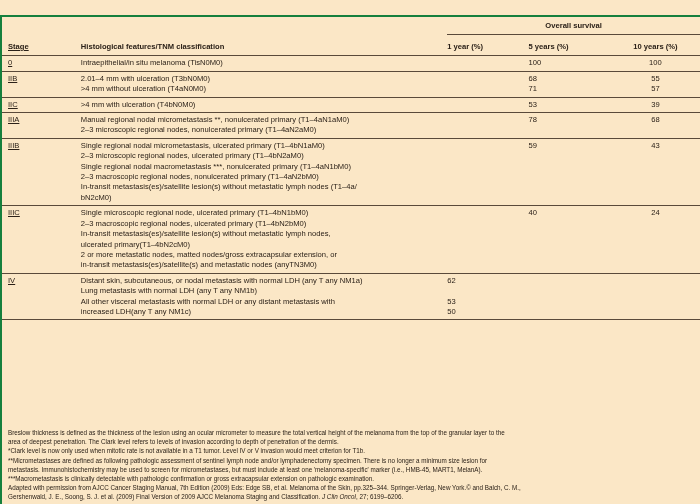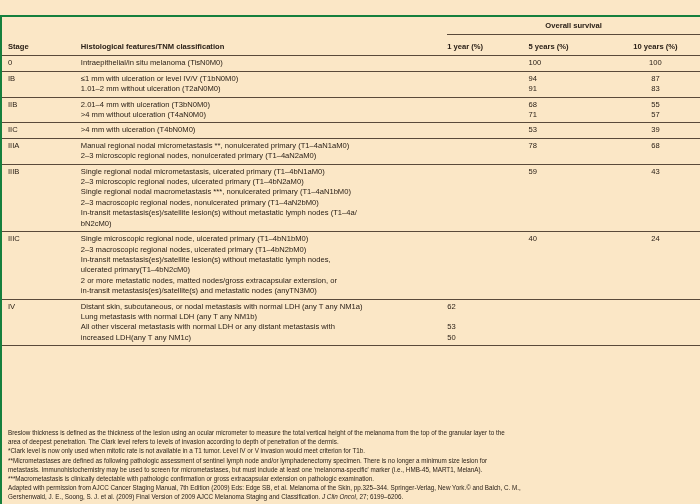--- a/index.html
+++ b/index.html
@@ -18,21 +18,21 @@
   table.staging {
     position: absolute; left: 0; top: 0;
     width: 698px;
     border-collapse: collapse;
     font-size: 7.6px;
     line-height: 10.4px;
   }
   table.staging td, table.staging th {
     padding: 0; vertical-align: top; text-align: left;
   }
-  .c-stage { width: 50px; padding-left: 6px !important; }
+  .c-stage { width: 50px; padding-left: 6px !important; text-decoration: underline; }
   .c-feat { width: 370px; padding-left: 24px !important; }
   .c-y1 { width: 84px; text-align: left; }
   .c-y5 { width: 85px; text-align: left; }
   .c-y10 { width: 92px; text-align: center !important; }
 
   tr.h-top td { height: 21px; }
   .overall-label {
     display: block; text-align: center; font-weight: bold;
     padding-top: 4px; padding-bottom: 3px;
     border-bottom: 1px solid #5a4a3a;
@@ -85,36 +85,20 @@
           </td>
           <td class="c-y1"></td>
           <td class="c-y5">
             <span class="val">100</span>
           </td>
           <td class="c-y10">
             <span class="val">100</span>
           </td>
         </tr>
         <tr class="row">
-          <td class="c-stage">IB</td>
-          <td class="c-feat">
-            <span class="line">≤1 mm with ulceration or level IV/V (T1bN0M0)</span>
-            <span class="line">1.01–2 mm without ulceration (T2aN0M0)</span>
-          </td>
-          <td class="c-y1"></td>
-          <td class="c-y5">
-            <span class="val">94</span>
-            <span class="val">91</span>
-          </td>
-          <td class="c-y10">
-            <span class="val">87</span>
-            <span class="val">83</span>
-          </td>
-        </tr>
-        <tr class="row">
           <td class="c-stage">IIB</td>
           <td class="c-feat">
             <span class="line">2.01–4 mm with ulceration (T3bN0M0)</span>
             <span class="line">&gt;4 mm without ulceration (T4aN0M0)</span>
           </td>
           <td class="c-y1"></td>
           <td class="c-y5">
             <span class="val">68</span>
             <span class="val">71</span>
           </td>

